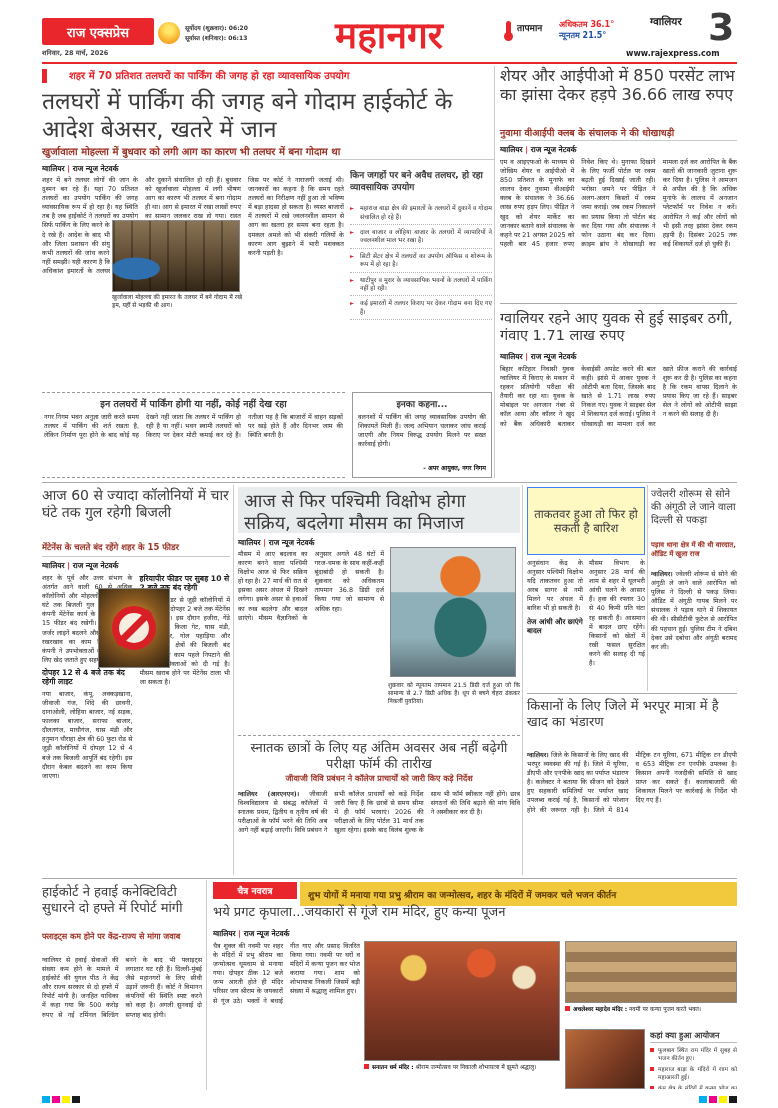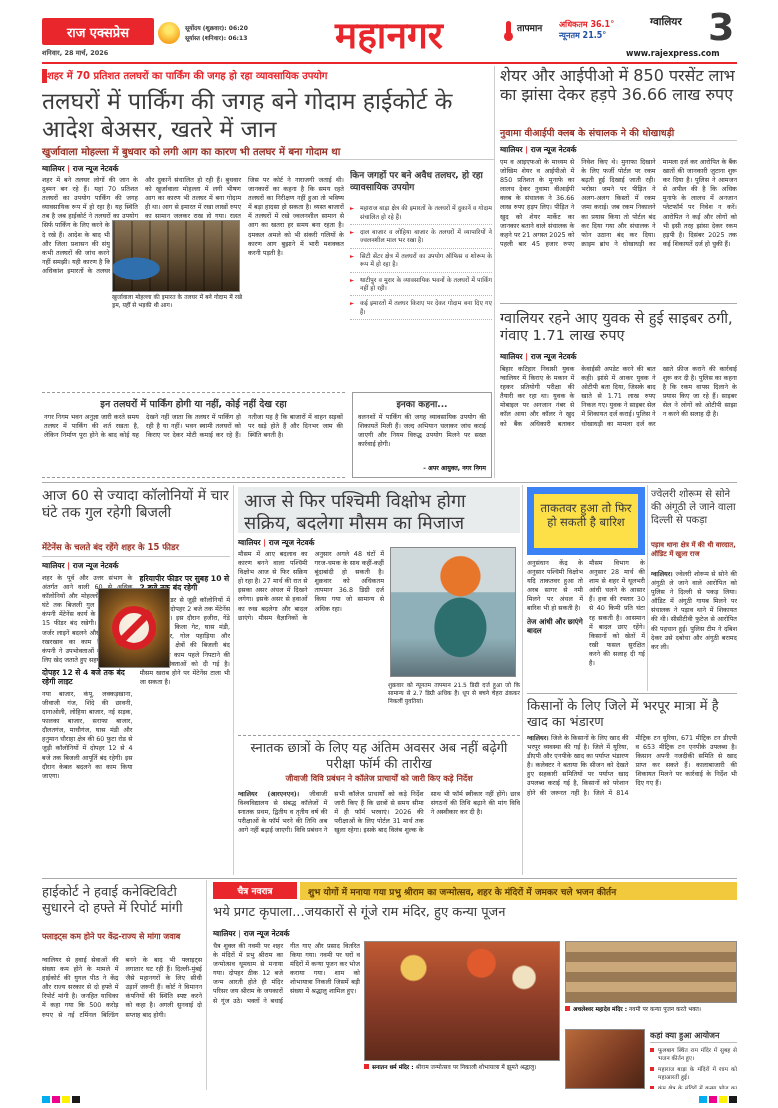--- a/index.html
+++ b/index.html
@@ -19,21 +19,21 @@
   .thermo { width:5px; height:17px; background:#e8262b; border-radius:3px; position:relative; }
   .thermo::after { content:""; position:absolute; bottom:-3px; left:-2px; width:9px; height:9px; background:#e8262b; border-radius:50%; }
   .templabel { font-size:9px; font-weight:bold; color:#222; width:36px; line-height:1.1; }
   .tmax { font-size:8px; color:#e8262b; font-weight:bold; }
   .tmin { font-size:8px; color:#1f4fa3; font-weight:bold; }
   .cityname { left:650px; top:14px; font-size:10.5px; font-weight:bold; color:#222; }
   .pageno { left:708px; top:5px; font-size:38px; font-weight:bold; color:#3b3b3b; }
   .website { left:626px; top:49px; font-size:8px; font-weight:bold; color:#222; }
   .redrule { left:42px; top:62px; width:695px; height:2px; background:#e8262b; }
   
-  .kicker { font-size:10px; font-weight:bold; color:#e8262b; border-left:5px solid #e8262b; padding-left:0; line-height:1.35; }
+  .kicker { font-size:10px; font-weight:bold; color:#e8262b; border-left:5px solid #e8262b; padding-left:22px; line-height:1.35; }
   .hl { font-weight:normal; color:#3b3b3b; line-height:1.2; }
   .deck { font-weight:bold; color:#9c3529; line-height:1.3; }
   .byline { font-size:7.5px; font-weight:bold; color:#111; }
   .bsep { color:#e8262b; font-weight:bold; }
   .bodytext { font-size:6.4px; line-height:1.42; text-align:justify; color:#2b2b2b; overflow:hidden; }
   .cols2 { column-count:2; column-gap:7px; }
   .cols3 { column-count:3; column-gap:7px; }
   .subhead { font-size:7.6px; font-weight:bold; color:#222; margin:3px 0; line-height:1.25; }
   .dateline { font-weight:bold;margin-top:28px; }
   .hrule { border-top:1px solid #c9c9c9; }
@@ -62,21 +62,21 @@
   
   .listbox-title { font-size:9px; font-weight:bold; color:#3b3b3b; line-height:1.3; margin-bottom:8px; }
   .listitem { font-size:6.2px; line-height:1.35; color:#2b2b2b; padding:3px 0 3px 10px; position:relative;
               border-bottom:1px dotted #b5b5b5; text-align:justify; }
   .listitem::before { content:"\25BA"; color:#e8262b; position:absolute; left:0; top:4px; font-size:5.5px; }
   .dashedbox { border-top:1px dashed #9a9a9a; border-bottom:1px dashed #9a9a9a; padding:4px 2px; overflow:hidden; }
   .boxtitle { text-align:center; font-size:9.5px; font-weight:bold; color:#3b3b3b; margin-bottom:3px; }
   .quotebox { border:1px solid #9a9a9a; padding:4px 5px; overflow:hidden; }
   .attribution { text-align:right; font-weight:bold; font-size:6.2px; margin-top:2px; color:#111; }
   .grayband { background:#e9ecec; padding:3px 6px; }
-  .graybox { background:#fde047; border:7px solid #3b82f6; padding:8px 6px; text-align:center; }
+  .graybox { background:#fef9c3; border:1px solid #3b82f6; padding:20px 6px; text-align:center; }
   
   .noentry-bg { width:100%; height:100%; position:relative; border:1px solid #888;
       background:radial-gradient(circle at 50% 45%, #f0a53c 0%, #8a5a20 45%, #2a1f12 100%); }
   .noentry-ring { position:absolute; left:50%; top:50%; transform:translate(-50%,-50%); width:44px; height:44px;
       border:7px solid #d91f26; border-radius:50%; background:rgba(255,255,255,.85); }
   .noentry-slash { position:absolute; left:50%; top:50%; width:46px; height:7px; background:#d91f26;
       transform:translate(-50%,-50%) rotate(-45deg); }
   
   .badge { background:#e8262b; color:#fff; font-size:9px; font-weight:bold; display:flex; align-items:center; justify-content:center; }
   .strap { background:#f2c93d; color:#5a3a00; font-size:9px; font-weight:bold; display:flex; align-items:center; padding:0 8px; }
@@ -226,33 +226,33 @@
   <div class="abs vline" style="left:647px;top:485px;width:1px;height:206px"></div>
 
   <div class="abs hl" style="left:651px;top:487px;width:86px;font-size:10px;line-height:1.3">ज्वेलरी शोरूम से सोने की अंगूठी ले जाने वाला दिल्ली से पकड़ा</div>
   <div class="abs deck" style="left:651px;top:541px;width:86px;font-size:6.8px">पड़ाव थाना क्षेत्र में की थी वारदात, ऑडिट में खुला राज</div>
   <div class="abs bodytext" style="left:651px;top:570px;width:86px;height:120px">
     <span class="dateline">ग्वालियर। </span><span>ज्वेलरी शोरूम से सोने की अंगूठी ले जाने वाले आरोपित को पुलिस ने दिल्ली से पकड़ लिया। ऑडिट में अंगूठी गायब मिलने पर संचालक ने पड़ाव थाने में शिकायत की थी। सीसीटीवी फुटेज से आरोपित की पहचान हुई। पुलिस टीम ने दबिश देकर उसे दबोचा और अंगूठी बरामद कर ली।</span>
   </div>
 
   <div class="abs secline" style="left:527px;top:693px;width:210px;height:1px"></div>
   <div class="abs hl" style="left:527px;top:698px;width:210px;font-size:13px">किसानों के लिए जिले में भरपूर मात्रा में है खाद का भंडारण</div>
-  <div class="abs bodytext cols2" style="left:527px;top:734px;width:210px;height:140px">
+  <div class="abs bodytext cols2" style="left:527px;top:751px;width:210px;height:140px">
     <span class="dateline">ग्वालियर। </span><span>जिले के किसानों के लिए खाद की भरपूर व्यवस्था की गई है। जिले में यूरिया, डीएपी और एनपीके खाद का पर्याप्त भंडारण है। कलेक्टर ने बताया कि सीजन को देखते हुए सहकारी समितियों पर पर्याप्त खाद उपलब्ध कराई गई है, किसानों को परेशान होने की जरूरत नहीं है। जिले में 814 मीट्रिक टन यूरिया, 671 मीट्रिक टन डीएपी व 653 मीट्रिक टन एनपीके उपलब्ध है। किसान अपनी नजदीकी समिति से खाद प्राप्त कर सकते हैं। कालाबाजारी की शिकायत मिलने पर कार्रवाई के निर्देश भी दिए गए हैं।</span>
   </div>
 
   <div class="abs secline" style="left:42px;top:878px;width:695px;height:1px"></div>
   <div class="abs vline" style="left:206px;top:880px;width:1px;height:210px"></div>
 
   <div class="abs hl" style="left:42px;top:884px;width:160px;font-size:13px">हाईकोर्ट ने हवाई कनेक्टिविटी सुधारने दो हफ्ते में रिपोर्ट मांगी</div>
   <div class="abs deck" style="left:42px;top:932px;width:160px;font-size:8px">फ्लाइट्स कम होने पर केंद्र-राज्य से मांगा जवाब</div>
   <div class="abs bodytext cols2" style="left:42px;top:956px;width:160px;height:132px">ग्वालियर से हवाई सेवाओं की संख्या कम होने के मामले में हाईकोर्ट की युगल पीठ ने केंद्र और राज्य सरकार से दो हफ्ते में रिपोर्ट मांगी है। जनहित याचिका में कहा गया कि 500 करोड़ रुपए से नई टर्मिनल बिल्डिंग बनने के बाद भी फ्लाइट्स लगातार घट रही हैं। दिल्ली-मुंबई जैसे महानगरों के लिए सीधी उड़ानें जरूरी हैं। कोर्ट ने विमानन कंपनियों की स्थिति स्पष्ट करने को कहा है। अगली सुनवाई दो सप्ताह बाद होगी।</div>
 
   <div class="abs badge" style="left:213px;top:882px;width:84px;height:17px">चैत्र नवरात्र</div>
-  <div class="abs strap" style="left:300px;top:882px;width:437px;height:18px">शुभ योगों में मनाया गया प्रभु श्रीराम का जन्मोत्सव, शहर के मंदिरों में जमकर चले भजन कीर्तन</div>
+  <div class="abs strap" style="left:300px;top:882px;width:437px;height:24px">शुभ योगों में मनाया गया प्रभु श्रीराम का जन्मोत्सव, शहर के मंदिरों में जमकर चले भजन कीर्तन</div>
   <div class="abs hl" style="left:213px;top:904px;width:524px;font-size:13px">भये प्रगट कृपाला...जयकारों से गूंजे राम मंदिर, हुए कन्या पूजन</div>
   <div class="abs byline" style="left:213px;top:928px">
     <span>ग्वालियर</span>
     <span class="bsep">|</span>
     <span>राज न्यूज नेटवर्क</span>
   </div>
   <div class="abs bodytext cols2" style="left:213px;top:942px;width:147px;height:146px">चैत्र शुक्ल की नवमी पर शहर के मंदिरों में प्रभु श्रीराम का जन्मोत्सव धूमधाम से मनाया गया। दोपहर ठीक 12 बजे जन्म आरती होते ही मंदिर परिसर जय श्रीराम के जयकारों से गूंज उठे। भक्तों ने बधाई गीत गाए और प्रसाद वितरित किया गया। नवमी पर घरों व मंदिरों में कन्या पूजन कर भोज कराया गया। शाम को शोभायात्रा निकली जिसमें बड़ी संख्या में श्रद्धालु शामिल हुए।</div>
   <div class="abs photo photo-crowd" style="left:364px;top:941px;width:196px;height:120px"></div>
   <div class="abs caption" style="left:364px;top:1064px;width:196px">
     <span class="redsq"></span><b>सनातन धर्म मंदिर :</b> <span>श्रीराम जन्मोत्सव पर निकाली शोभायात्रा में झूमते श्रद्धालु।</span>

